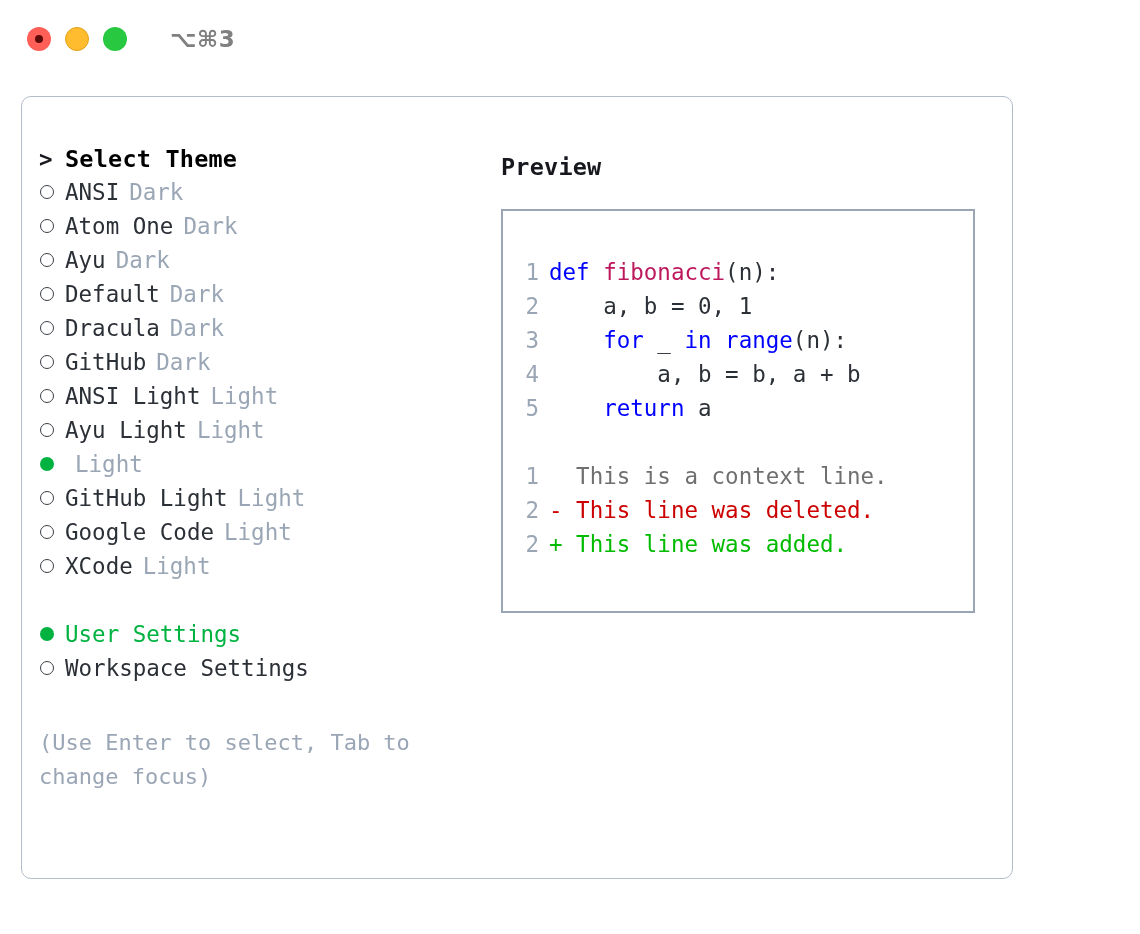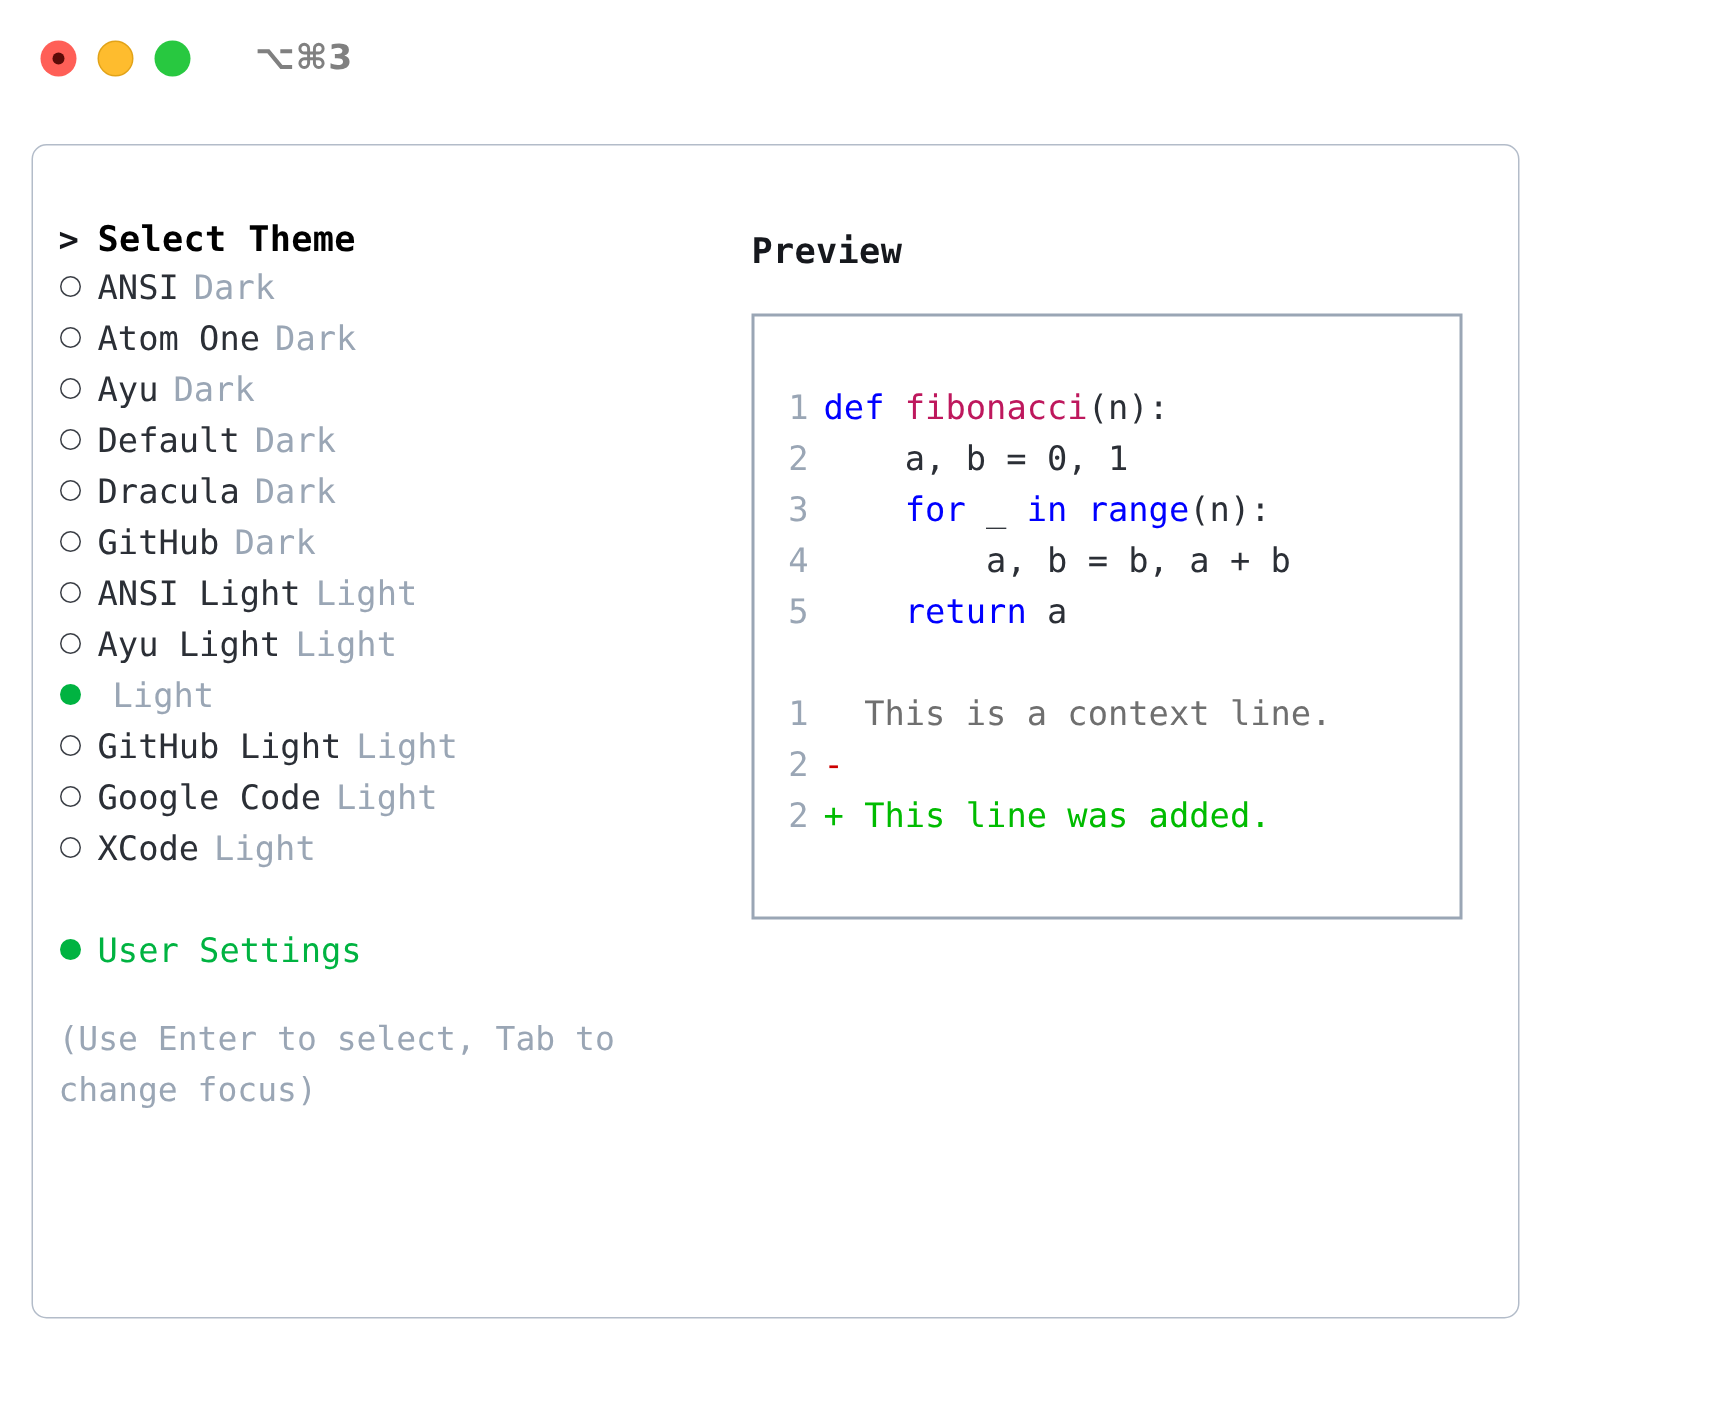--- a/index.html
+++ b/index.html
@@ -165,21 +165,21 @@
   .apply-heading {
     height: 34px;
     font-size: 22.5px;
     color: #16181d;
     padding-left: 26px;
     white-space: pre;
   }
   .apply-name { color: #2b2f36; }
 
   .help-text {
-    margin-top: 22px;
+    margin-top: 37px;
     font-size: 22px;
     color: #9aa6b5;
     line-height: 34px;
     width: 400px;
   }
 
   
   .right-col {
     position: absolute;
     left: 479px;
@@ -267,39 +267,40 @@
             <div class="row"><span class="marker"><span class="radio radio-off"></span></span><span class="theme-name">GitHub Light</span><span class="theme-variant">Light</span></div>
             <div class="row"><span class="marker"><span class="radio radio-off"></span></span><span class="theme-name">Google Code</span><span class="theme-variant">Light</span></div>
             <div class="row"><span class="marker"><span class="radio radio-off"></span></span><span class="theme-name">XCode</span><span class="theme-variant">Light</span></div>
           </div>
 
         <div class="spacer-row"></div>
 
 
         <div id="apply-list">
             <div class="row selected"><span class="marker"><span class="radio radio-on"></span></span><span class="apply-name">User Settings</span></div>
+            <div class="row"><span class="marker"><span class="radio radio-off"></span></span><span class="apply-name">Workspace Settings</span></div>
           </div>
 
         <div class="help-text">(Use Enter to select, Tab to change focus)</div>
       </div>
 
       <div class="right-col">
         <div class="preview-title">Preview</div>
         <div class="preview-box">
           <div id="code-block">
               <div class="code-line"><span class="gutter">1</span><span class="code-text"><span class="tok-kw">def </span><span class="tok-fn">fibonacci</span><span class="tok-plain">(n):</span></span></div>
               <div class="code-line"><span class="gutter">2</span><span class="code-text"><span class="tok-plain">    a, b = 0, 1</span></span></div>
               <div class="code-line"><span class="gutter">3</span><span class="code-text"><span class="tok-plain">    </span><span class="tok-kw">for</span><span class="tok-plain"> _ </span><span class="tok-kw">in</span><span class="tok-plain"> </span><span class="tok-kw">range</span><span class="tok-plain">(n):</span></span></div>
               <div class="code-line"><span class="gutter">4</span><span class="code-text"><span class="tok-plain">        a, b = b, a + b</span></span></div>
               <div class="code-line"><span class="gutter">5</span><span class="code-text"><span class="tok-plain">    </span><span class="tok-kw">return</span><span class="tok-plain"> a</span></span></div>
             </div>
           <div class="blank-line"></div>
           <div id="diff-block">
               <div class="code-line"><span class="gutter">1</span><span class="diff-ctx">  </span><span class="diff-ctx">This is a context line.</span></div>
-              <div class="code-line"><span class="gutter">2</span><span class="diff-del">- </span></div>
+              <div class="code-line"><span class="gutter">2</span><span class="diff-del">- </span><span class="diff-del">This line was deleted.</span></div>
               <div class="code-line"><span class="gutter">2</span><span class="diff-add">+ </span><span class="diff-add">This line was added.</span></div>
             </div>
         </div>
       </div>
 
     </div>
   </div>
 </div>
 
 </body></html>

